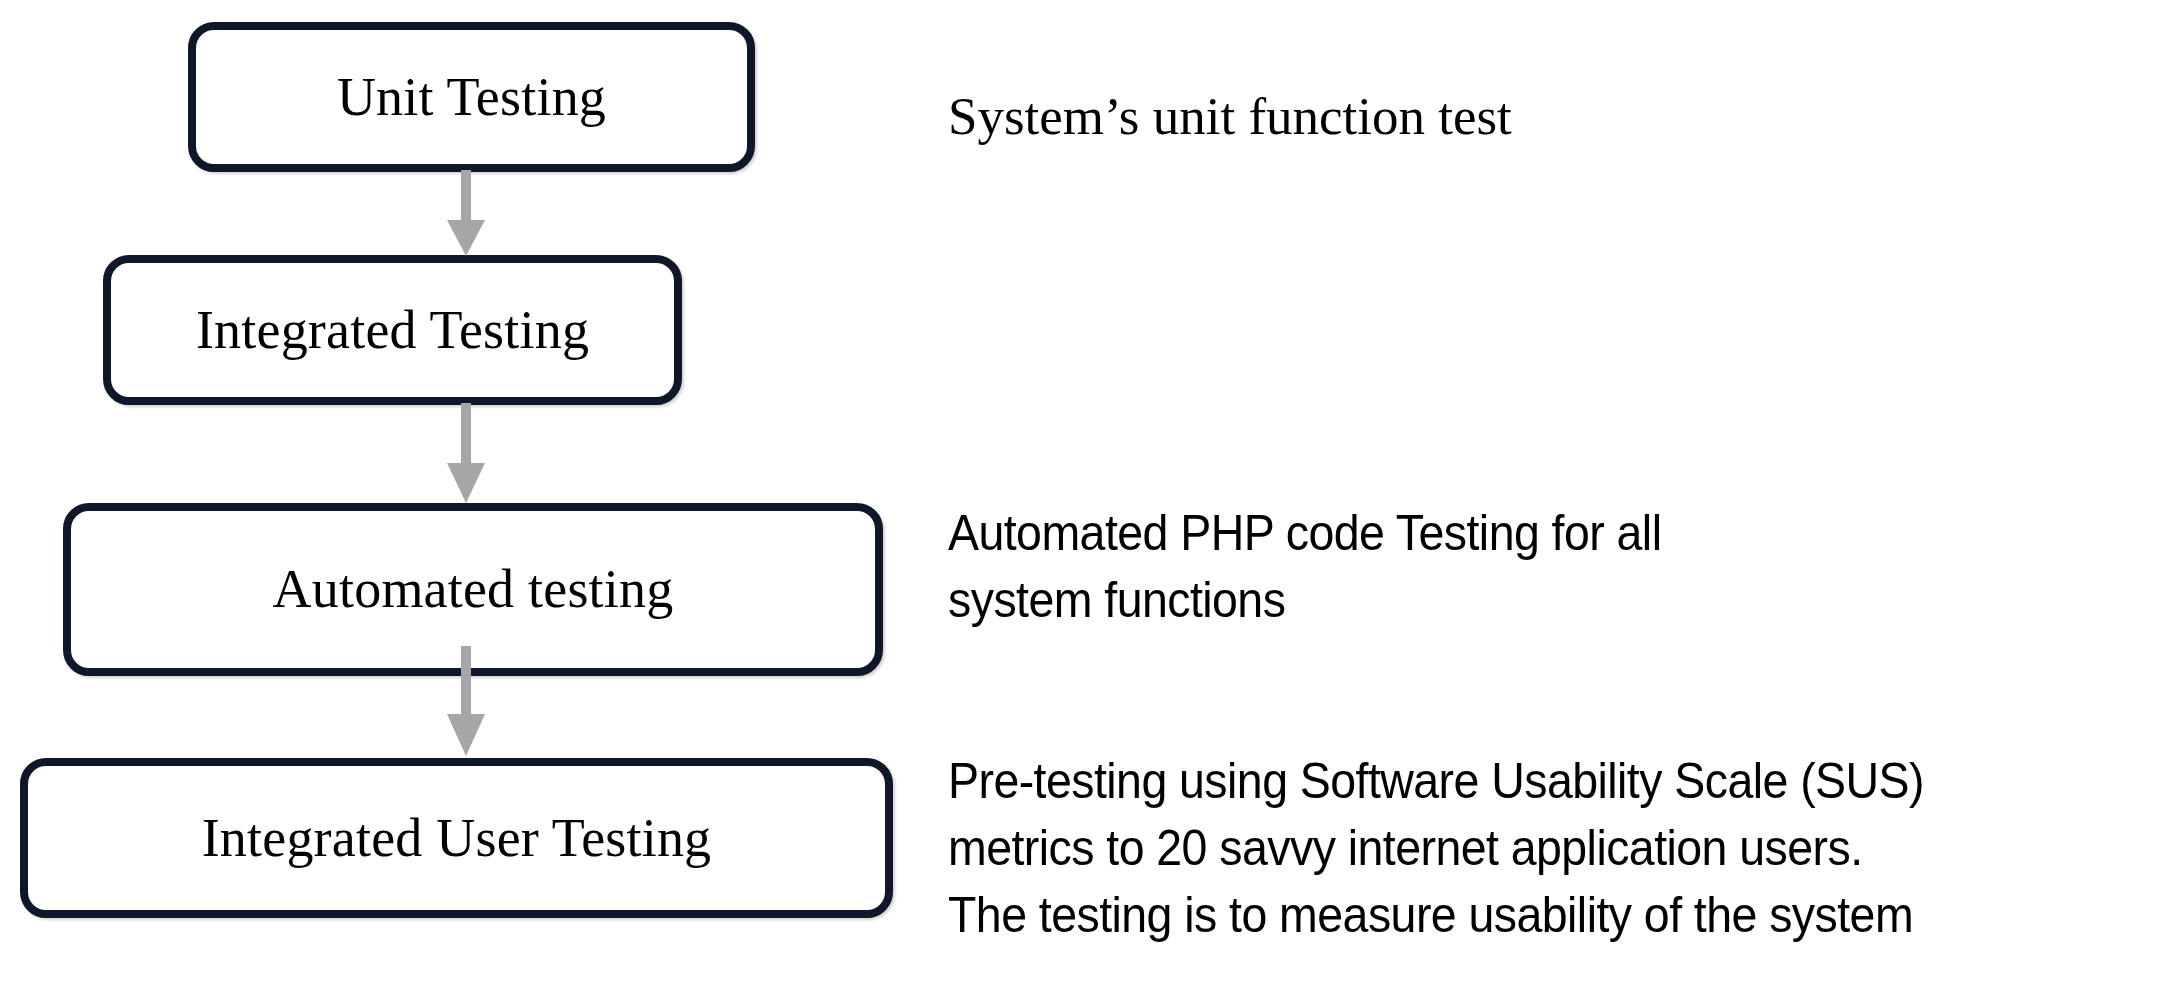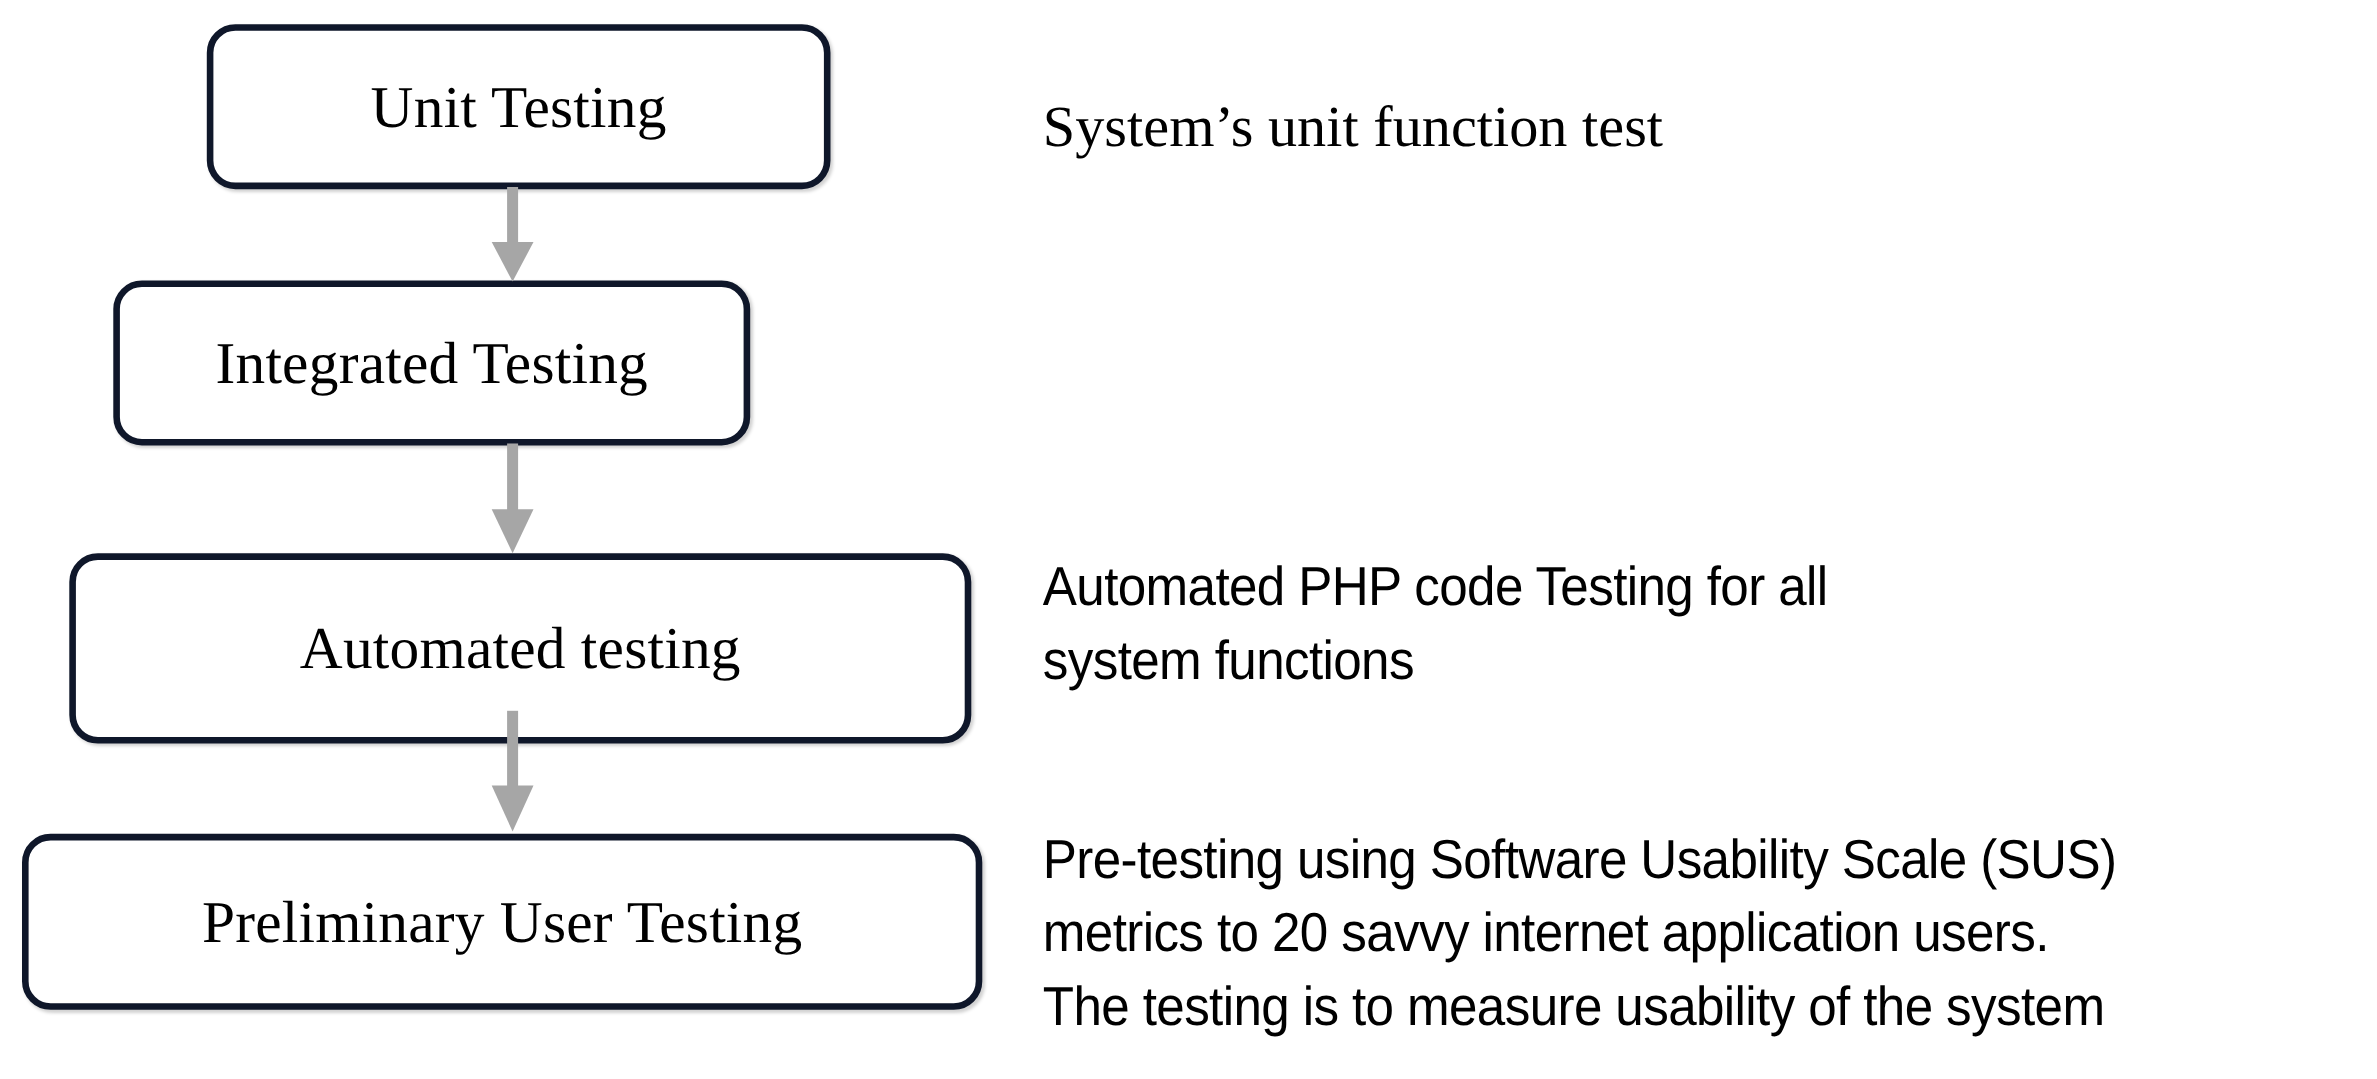--- a/index.html
+++ b/index.html
@@ -19,21 +19,21 @@
     width: 2161px;
     height: 981px;
     background: #ffffff;
   }
 
   
   .flow-box {
     position: absolute;
     box-sizing: border-box;
     background: #ffffff;
-    border: 6px solid #0f172a;
+    border: 8px solid #0f172a;
     border-radius: 26px;
     display: flex;
     align-items: center;
     justify-content: center;
     box-shadow: 2px 2px 3px rgba(0,0,0,0.18);
   }
   .flow-box-label {
     font-family: "Liberation Serif", serif;
     font-size: 54px;
     line-height: 1.05;
@@ -95,21 +95,21 @@
 
   <div class="flow-box box-2">
     <span class="flow-box-label">Integrated Testing</span>
   </div>
 
   <div class="flow-box box-3">
     <span class="flow-box-label">Automated testing</span>
   </div>
 
   <div class="flow-box box-4">
-    <span class="flow-box-label">Preliminary User Testing</span>
+    <span class="flow-box-label">Integrated User Testing</span>
   </div>
 
   <div class="flow-arrow arrow-1">
     <svg viewBox="0 0 46 88" width="46" height="88" aria-hidden="true">
       <rect x="18" y="0" width="10" height="54" fill="#A6A6A6"></rect>
       <polygon points="4,50 42,50 23,86" fill="#A6A6A6"></polygon>
     </svg>
   </div>
 
   <div class="flow-arrow arrow-2">

